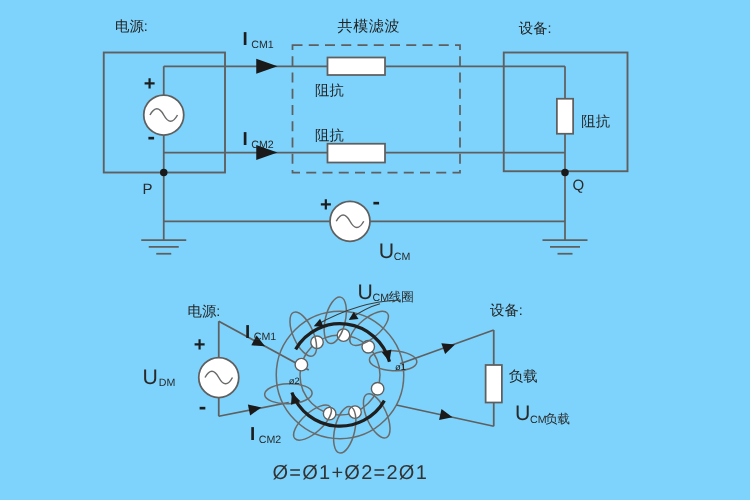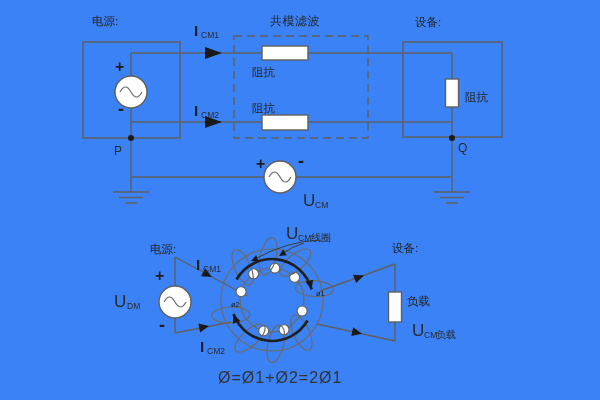--- a/index.html
+++ b/index.html
@@ -1,16 +1,16 @@
 <!DOCTYPE html>
 <html><head>
 <meta charset="utf-8">
 <style>
   html,body{margin:0;padding:0;background:#fff;}
-  .stage{position:relative;width:600px;height:400px;background:#3b82f6;overflow:hidden;
+  .stage{position:relative;width:600px;height:400px;background:#7dd3fc;overflow:hidden;
          font-family:"Liberation Sans","DejaVu Sans",sans-serif;text-align:right;}
   svg{display:block;}
   text{fill:#242424;font-family:"Liberation Sans","DejaVu Sans",sans-serif;}
   .lbl{font-size:11.5px;}
   .lbl4{font-size:12px;letter-spacing:.5px;}
   .bigI{font-size:15px;font-weight:bold;fill:#1d1d1d;}
   .bigU{font-size:17px;fill:#2a2a2a;}
   .sub{font-size:8.5px;fill:#2a2a2a;}
   .cjk-sub{font-size:10px;fill:#2a2a2a;}
   .sign{font-size:16px;font-weight:bold;fill:#1d1d1d;}

